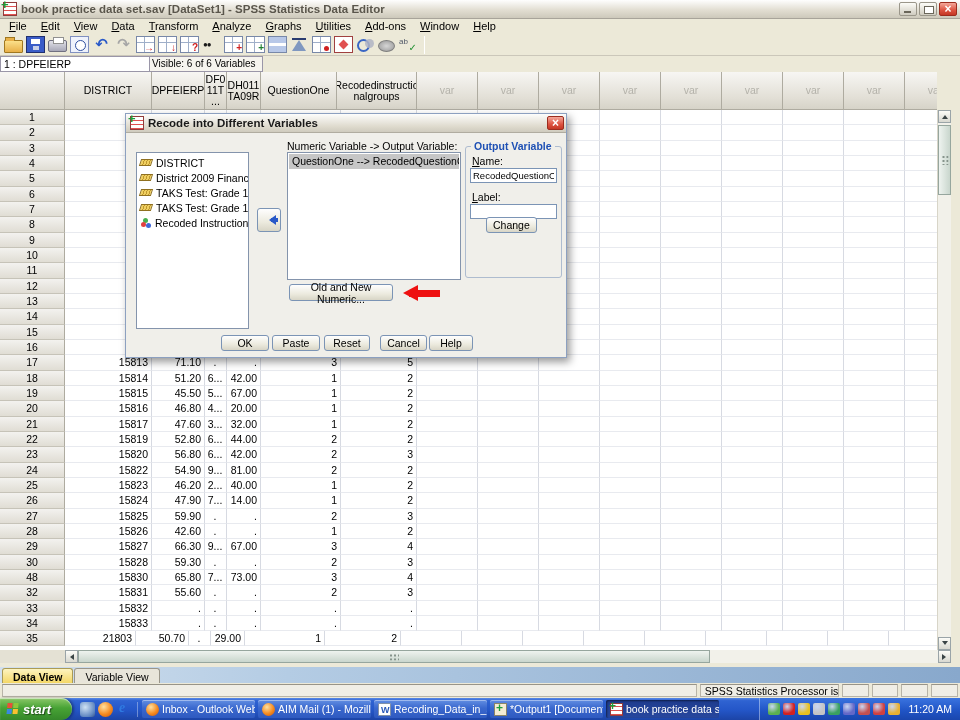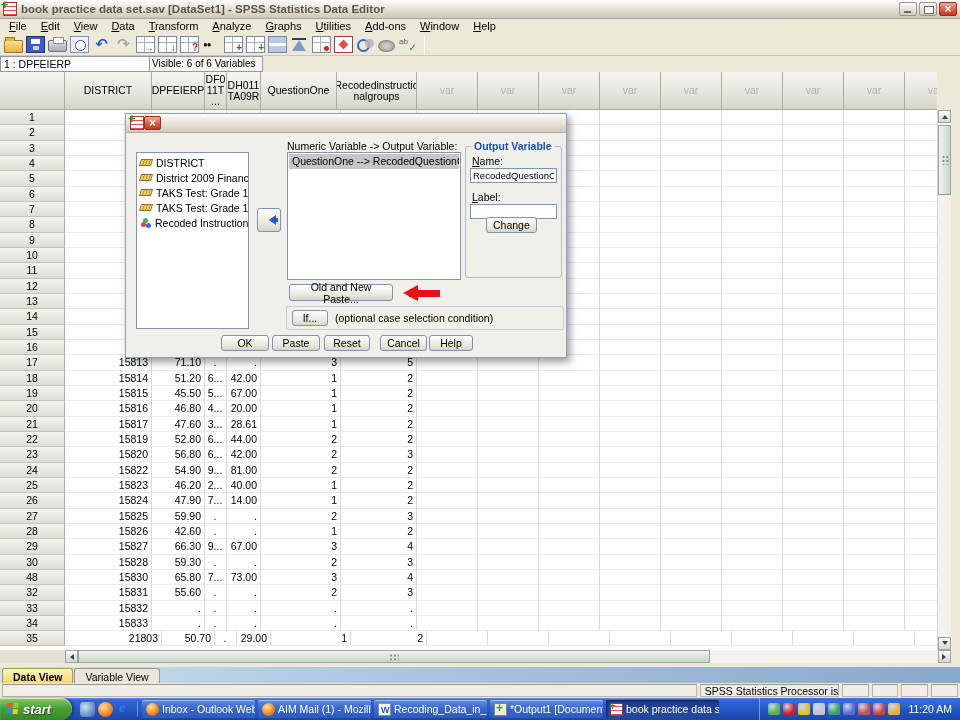--- a/index.html
+++ b/index.html
@@ -635,21 +635,21 @@
           <div class="dcell" style="width: 61px;"></div>
           <div class="dcell" style="width: 61px;"></div>
           <div class="dcell" style="width: 61px;"></div>
           <div class="dcell" style="width: 61px;"></div>
         </div>
         <div class="grow">
           <div class="rnum">21</div>
           <div class="dcell c1" style="width: 87px;">15817</div>
           <div class="dcell c2" style="width: 53px;">47.60</div>
           <div class="dcell c3" style="width: 22px;">3...</div>
-          <div class="dcell c4" style="width: 34px;">28.61</div>
+          <div class="dcell c4" style="width: 34px;">32.00</div>
           <div class="dcell c5" style="width: 80px;">1</div>
           <div class="dcell c6" style="width: 76px;">2</div>
           <div class="dcell" style="width: 61px;"></div>
           <div class="dcell" style="width: 61px;"></div>
           <div class="dcell" style="width: 61px;"></div>
           <div class="dcell" style="width: 61px;"></div>
           <div class="dcell" style="width: 61px;"></div>
           <div class="dcell" style="width: 61px;"></div>
           <div class="dcell" style="width: 61px;"></div>
           <div class="dcell" style="width: 61px;"></div>
@@ -884,21 +884,21 @@
           <div class="dcell" style="width: 61px;"></div>
           <div class="dcell" style="width: 61px;"></div>
           <div class="dcell" style="width: 61px;"></div>
           <div class="dcell" style="width: 61px;"></div>
           <div class="dcell" style="width: 61px;"></div>
           <div class="dcell" style="width: 61px;"></div>
           <div class="dcell" style="width: 61px;"></div>
         </div>
         <div class="grow">
           <div class="rnum">35</div>
-          <div class="dcell c1" style="width: 97px; padding-left: 20px;">21803</div>
+          <div class="dcell c1" style="width: 71px; padding-left: 20px;">21803</div>
           <div class="dcell c2" style="width: 53px;">50.70</div>
           <div class="dcell c3" style="width: 22px;">.</div>
           <div class="dcell c4" style="width: 34px;">29.00</div>
           <div class="dcell c5" style="width: 80px;">1</div>
           <div class="dcell c6" style="width: 76px;">2</div>
           <div class="dcell" style="width: 61px;"></div>
           <div class="dcell" style="width: 61px;"></div>
           <div class="dcell" style="width: 61px;"></div>
           <div class="dcell" style="width: 61px;"></div>
           <div class="dcell" style="width: 61px;"></div>
@@ -989,20 +989,21 @@
           <div class="tray-ic" style="background: radial-gradient(circle at 35% 30%, rgba(255, 255, 255, 0.75), rgb(208, 64, 64) 60%);"></div>
           <div class="tray-ic" style="background: radial-gradient(circle at 35% 30%, rgba(255, 255, 255, 0.75), rgb(232, 176, 48) 60%);"></div>
         </span>
       <span class="tray-time">11:20 AM</span>
     </div>
   </div>
 
   <div class="dialog">
     <div class="dtitle">
       <span class="spssicon"></span>
+      <span class="title-text">Recode into Different Variables</span>
       <span class="dclose"></span>
     </div>
 
     <div class="srclist" id="srclist">
         <div class="srcitem">
           <span class="vi-scale"></span>
           <span>DISTRICT</span>
         </div>
         <div class="srcitem">
           <span class="vi-scale"></span>
@@ -1033,27 +1034,23 @@
 
     <div class="ogroup">
       <div class="oglabel">Output Variable</div>
       <div class="flabel fl" style="left:6px;top:8px">Name:</div>
       <input class="tinput" style="left: 4px; top: 21px;" value="RecodedQuestionOne">
       <div class="flabel fl" style="left:6px;top:44px">Label:</div>
       <input class="tinput" style="left: 4px; top: 57px;" value="">
       <button class="xpbtn fl changebtn">Change</button>
     </div>
 
-    <button class="xpbtn fl oldnewbtn">Old and New Paste...</button>
+    <button class="xpbtn fl oldnewbtn">Old and New Numeric...</button>
     <div class="redarrow"></div>
 
-    <div class="ifframe">
-      <button class="xpbtn fl ifbtn">If...</button>
-      <div class="ifcaption">(optional case selection condition)</div>
-    </div>
 
     <div class="dbtnrow" id="dbtnrow">
         <button class="xpbtn" style="left: 95px; width: 48px; top: 0px;">OK</button>
         <button class="xpbtn fl" style="left: 146px; width: 48px; top: 0px;">Paste</button>
         <button class="xpbtn fl" style="left: 198px; width: 46px; top: 0px;">Reset</button>
         <button class="xpbtn" style="left: 254px; width: 47px; top: 0px;">Cancel</button>
         <button class="xpbtn" style="left: 303px; width: 44px; top: 0px;">Help</button>
       </div>
   </div>
 

